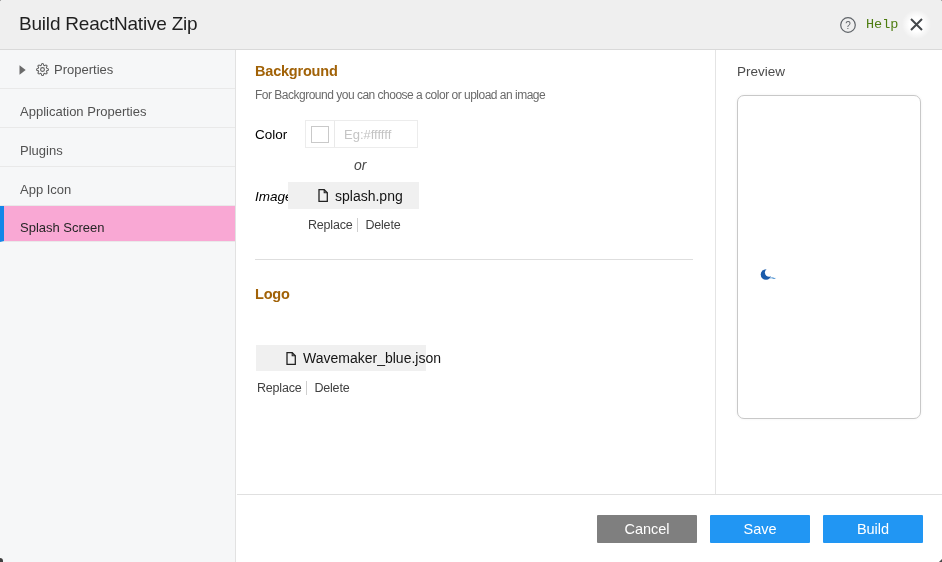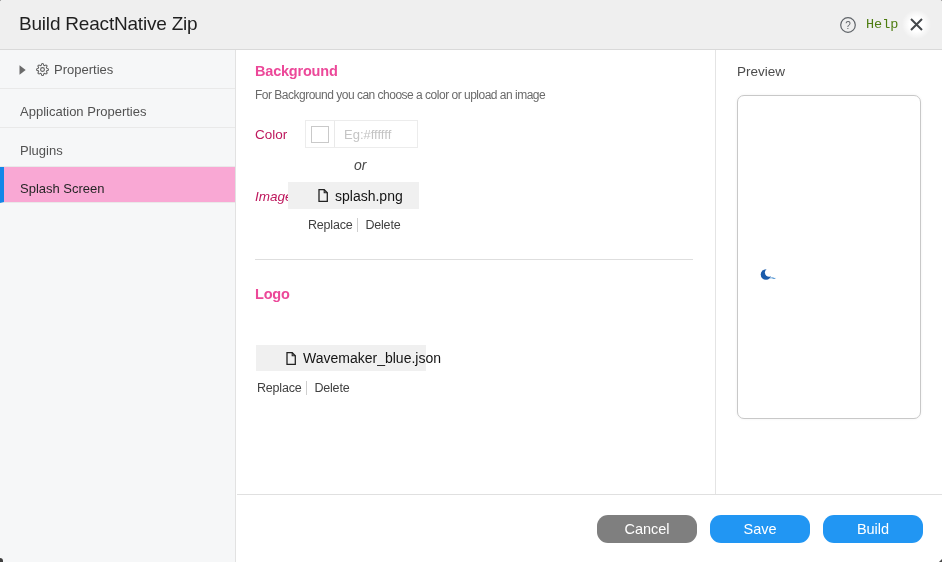--- a/index.html
+++ b/index.html
@@ -21,25 +21,25 @@
   background:#f6f7f8; border-right:1px solid #e2e2e2; }
 .srow { position:relative; border-bottom:1px solid #e9e9e9; font-size:13px; color:#525252;
   display:flex; align-items:center; padding-left:20px; padding-top:7px; height:39px; }
 .srow.first { height:39px; padding-left:19px; padding-top:1px; }
 .srow.active { height:36px; background:#f9a8d4; color:#262626; border-left:4px solid #1486e8; padding-left:16px; }
 .tri { margin-right:10px; flex:none; display:block; }
 .gear { margin-right:5px; flex:none; display:block; }
 
 
 .content { position:absolute; left:236px; top:50px; width:479px; height:444px; background:#fff; }
-h3 { font-size:14.5px; letter-spacing:-0.2px; font-weight:bold; color:#ec4899; }
+h3 { font-size:14.5px; letter-spacing:-0.2px; font-weight:bold; color:#a16207; }
 .h-bg { position:absolute; left:19px; top:13px; }
 .desc { font-size:12px; letter-spacing:-0.3px; color:#6a6a6a; position:absolute; }
 .d-bg { left:19px; top:38px; letter-spacing:-0.5px; }
-.lbl { font-size:13.5px; color:#be185d; width:51px; }
+.lbl { font-size:13.5px; color:#000000; width:51px; }
 .lbl-color { position:absolute; left:19px; top:77px; }
 .cgroup { position:absolute; left:69px; top:70px; width:113px; height:28px; border:1px solid #ececec; background:#fff; display:flex; align-items:center; }
 .swatch-cell { width:29px; height:26px; border-right:1px solid #e9e9e9; display:flex; align-items:center; justify-content:center; }
 .swatch { width:18px; height:17px; border:1px solid #c9c9c9; background:#fff; }
 .ph { font-size:13px; color:#c4c4c4; padding-left:9px; }
 .or { position:absolute; left:118px; top:107px; font-size:14px; font-style:italic; color:#4a4a4a; }
 .lbl-image { position:absolute; left:19px; top:139px;font-style:italic; }
 .chip { position:absolute; background:#f0f0f0; display:flex; align-items:center; }
 .chip1 { left:52px; top:132px; width:131px; height:27px; }
 .chip2 { left:20px; top:295px; width:170px; height:26px; }
@@ -54,21 +54,21 @@
 .d-logo { left:19px; top:260px; letter-spacing:-0.15px; }
 
 
 .preview { position:absolute; left:715px; top:50px; width:227px; height:444px; background:#fff; border-left:1px solid #e4e4e4; }
 .pv-lbl { position:absolute; left:21px; top:14px; font-size:13.5px; color:#4c4c4c; }
 .phone { position:absolute; left:21px; top:45px; width:184px; height:324px; background:#fff; border:1px solid #c8c8c8; border-radius:7px; box-shadow:0 0 3px rgba(0,0,0,0.06); }
 .crescent { position:absolute; left:21px; top:172px; }
 
 
 .footer { position:absolute; left:237px; top:494px; width:705px; height:68px; background:#fff; border-top:1px solid #e0e0e0; }
-.btn { position:absolute; top:20px; width:100px; height:28px; border-radius:11px; color:#fff; font-size:14.5px; display:flex; align-items:center; justify-content:center; }
+.btn { position:absolute; top:20px; width:100px; height:28px; border-radius:1px; color:#fff; font-size:14.5px; display:flex; align-items:center; justify-content:center; }
 .btn-cancel { left:360px; background:#7f7f7f; }
 .btn-save { left:473px; background:#2196f3; }
 .btn-build { left:586px; background:#2196f3; }
 
 
 .blc { position:absolute; left:0; bottom:0; width:3px; height:4px; background:#3f3f3f; border-radius:0 3px 0 0; }
 .brc { position:absolute; right:0; bottom:0; width:0; height:0; border-right:3px solid #4a4a4a; border-top:3px solid transparent; }
 </style>
 </head>
 <body>
@@ -92,20 +92,21 @@
           <path d="M0.5 0.3 L6.7 5 L0.5 9.7 Z" fill="#6b6b6b"></path>
         </svg>
       <svg class="gear" width="13" height="13" viewBox="0 0 24 24" fill="none" stroke="#616161" stroke-width="2">
           <path d="M12 8.5a3.5 3.5 0 1 0 0 7 3.5 3.5 0 0 0 0-7z"></path>
           <path d="M19.4 15a1.6 1.6 0 0 0 .33 1.82l.06.06a2 2 0 1 1-2.83 2.83l-.06-.06a1.6 1.6 0 0 0-1.82-.33 1.6 1.6 0 0 0-1 1.51V21a2 2 0 1 1-4 0v-.09a1.6 1.6 0 0 0-1-1.51 1.6 1.6 0 0 0-1.82.33l-.06.06a2 2 0 1 1-2.83-2.83l.06-.06a1.6 1.6 0 0 0 .33-1.82 1.6 1.6 0 0 0-1.51-1H3a2 2 0 1 1 0-4h.09a1.6 1.6 0 0 0 1.51-1 1.6 1.6 0 0 0-.33-1.82l-.06-.06a2 2 0 1 1 2.83-2.83l.06.06a1.6 1.6 0 0 0 1.82.33h.08a1.6 1.6 0 0 0 1-1.51V3a2 2 0 1 1 4 0v.09a1.6 1.6 0 0 0 1 1.51h.08a1.6 1.6 0 0 0 1.82-.33l.06-.06a2 2 0 1 1 2.83 2.83l-.06.06a1.6 1.6 0 0 0-.33 1.82v.08a1.6 1.6 0 0 0 1.51 1H21a2 2 0 1 1 0 4h-.09a1.6 1.6 0 0 0-1.51 1z"></path>
         </svg>
       <span>Properties</span>
     </div>
     <div class="srow">Application Properties</div>
     <div class="srow">Plugins</div>
+    <div class="srow">App Icon</div>
     <div class="srow active">Splash Screen</div>
   </div>
   <div class="content">
     <h3 class="h-bg">Background</h3>
     <div class="desc d-bg">For Background you can choose a color or upload an image</div>
     <div class="lbl lbl-color">Color</div>
     <div class="cgroup">
         <div class="swatch-cell">
           <div class="swatch"></div>
         </div>

